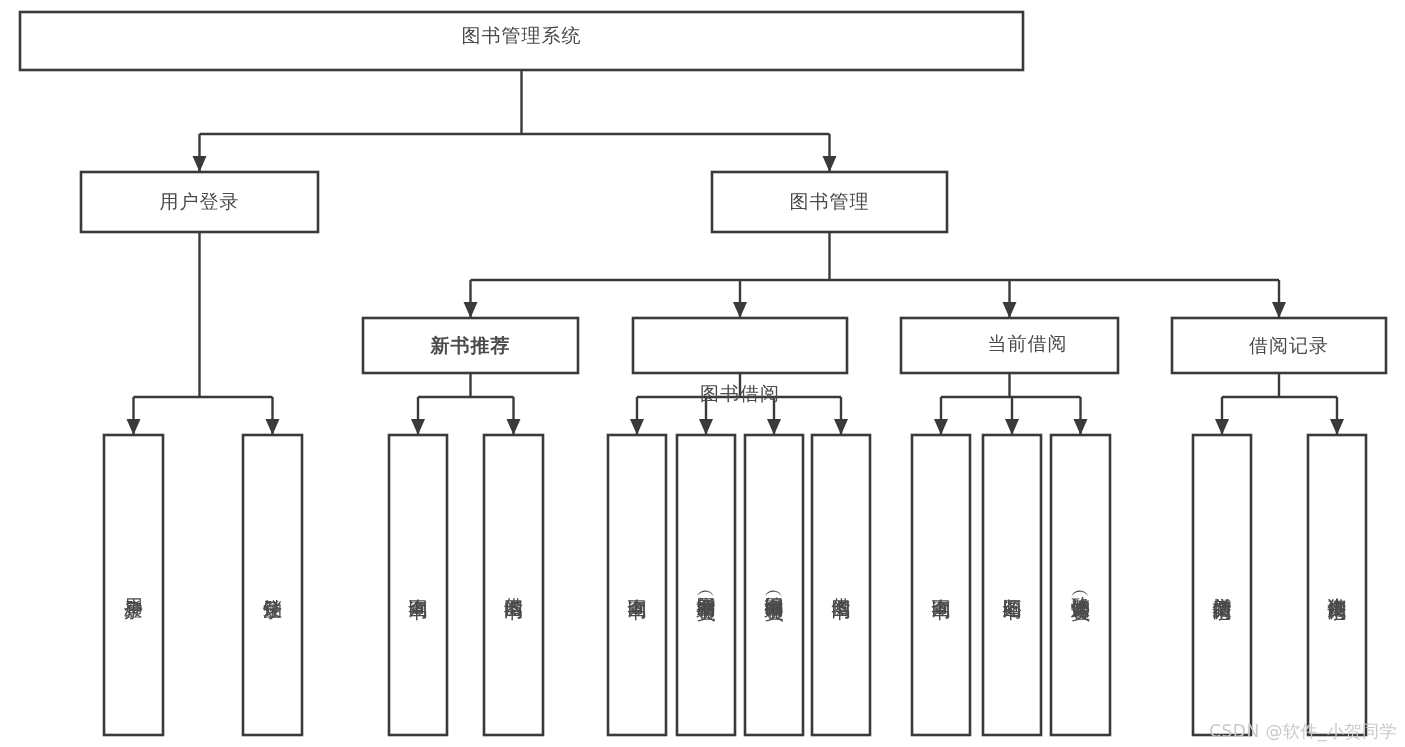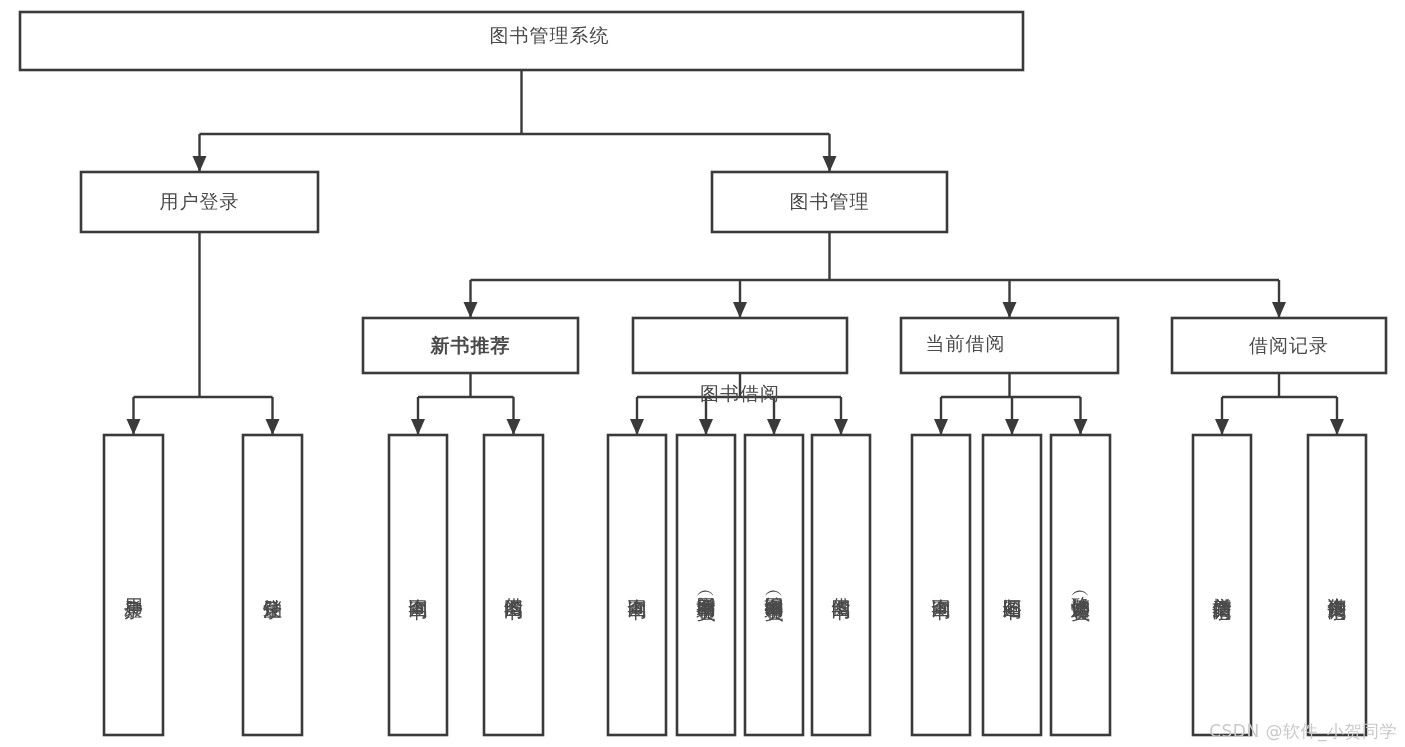--- a/index.html
+++ b/index.html
@@ -154,26 +154,26 @@
         <rect x="745" y="435" width="58" height="300" class="node-box"></rect>
         <rect x="812" y="435" width="58" height="300" class="node-box"></rect>
         <rect x="912" y="435" width="58" height="300" class="node-box"></rect>
         <rect x="983" y="435" width="58" height="300" class="node-box"></rect>
         <rect x="1051" y="435" width="59" height="300" class="node-box"></rect>
         <rect x="1193" y="435" width="58" height="300" class="node-box"></rect>
         <rect x="1308" y="435" width="58" height="300" class="node-box"></rect>
       </g>
   </svg>
   <div id="labels-layer">
-      <div class="hlabel-wrap" style="left: 20px; top: 12px; width: 1003px; height: 47px; margin-left: 28px;">图书管理系统</div>
+      <div class="hlabel-wrap" style="left: 20px; top: 12px; width: 1003px; height: 47px;">图书管理系统</div>
       <div class="hlabel-wrap" style="left: 81px; top: 172px; width: 237px; height: 60px;">用户登录</div>
       <div class="hlabel-wrap" style="left: 712px; top: 172px; width: 235px; height: 60px;">图书管理</div>
       <div class="hlabel-wrap" style="left: 363px; top: 318px; width: 215px; height: 55px; font-weight: bold;">新书推荐</div>
       <div class="hlabel-wrap" style="left: 633px; top: 318px; width: 214px; height: 55px; margin-top: 48px;">图书借阅</div>
-      <div class="hlabel-wrap" style="left: 857px; top: 318px; width: 217px; height: 52px;">当前借阅</div>
+      <div class="hlabel-wrap" style="left: 919px; top: 318px; width: 217px; height: 52px;">当前借阅</div>
       <div class="hlabel-wrap" style="left: 1172px; top: 318px; width: 234px; height: 55px;">借阅记录</div>
       <div class="vlabel-wrap" style="left: 104px; top: 435px; width: 59px; height: 300px;">用户登录</div>
       <div class="vlabel-wrap" style="left: 243px; top: 435px; width: 59px; height: 300px;">注销登录</div>
       <div class="vlabel-wrap" style="left: 389px; top: 435px; width: 58px; height: 300px;">查询图书</div>
       <div class="vlabel-wrap" style="left: 484px; top: 435px; width: 59px; height: 300px;">借阅图书</div>
       <div class="vlabel-wrap" style="left: 608px; top: 435px; width: 58px; height: 300px;">查询图书</div>
       <div class="vlabel-wrap" style="left: 677px; top: 435px; width: 58px; height: 300px;">新增图书（管理员）</div>
       <div class="vlabel-wrap" style="left: 745px; top: 435px; width: 58px; height: 300px;">编辑图书（管理员）</div>
       <div class="vlabel-wrap" style="left: 812px; top: 435px; width: 58px; height: 300px;">借阅图书</div>
       <div class="vlabel-wrap" style="left: 912px; top: 435px; width: 58px; height: 300px;">查询图书</div>

